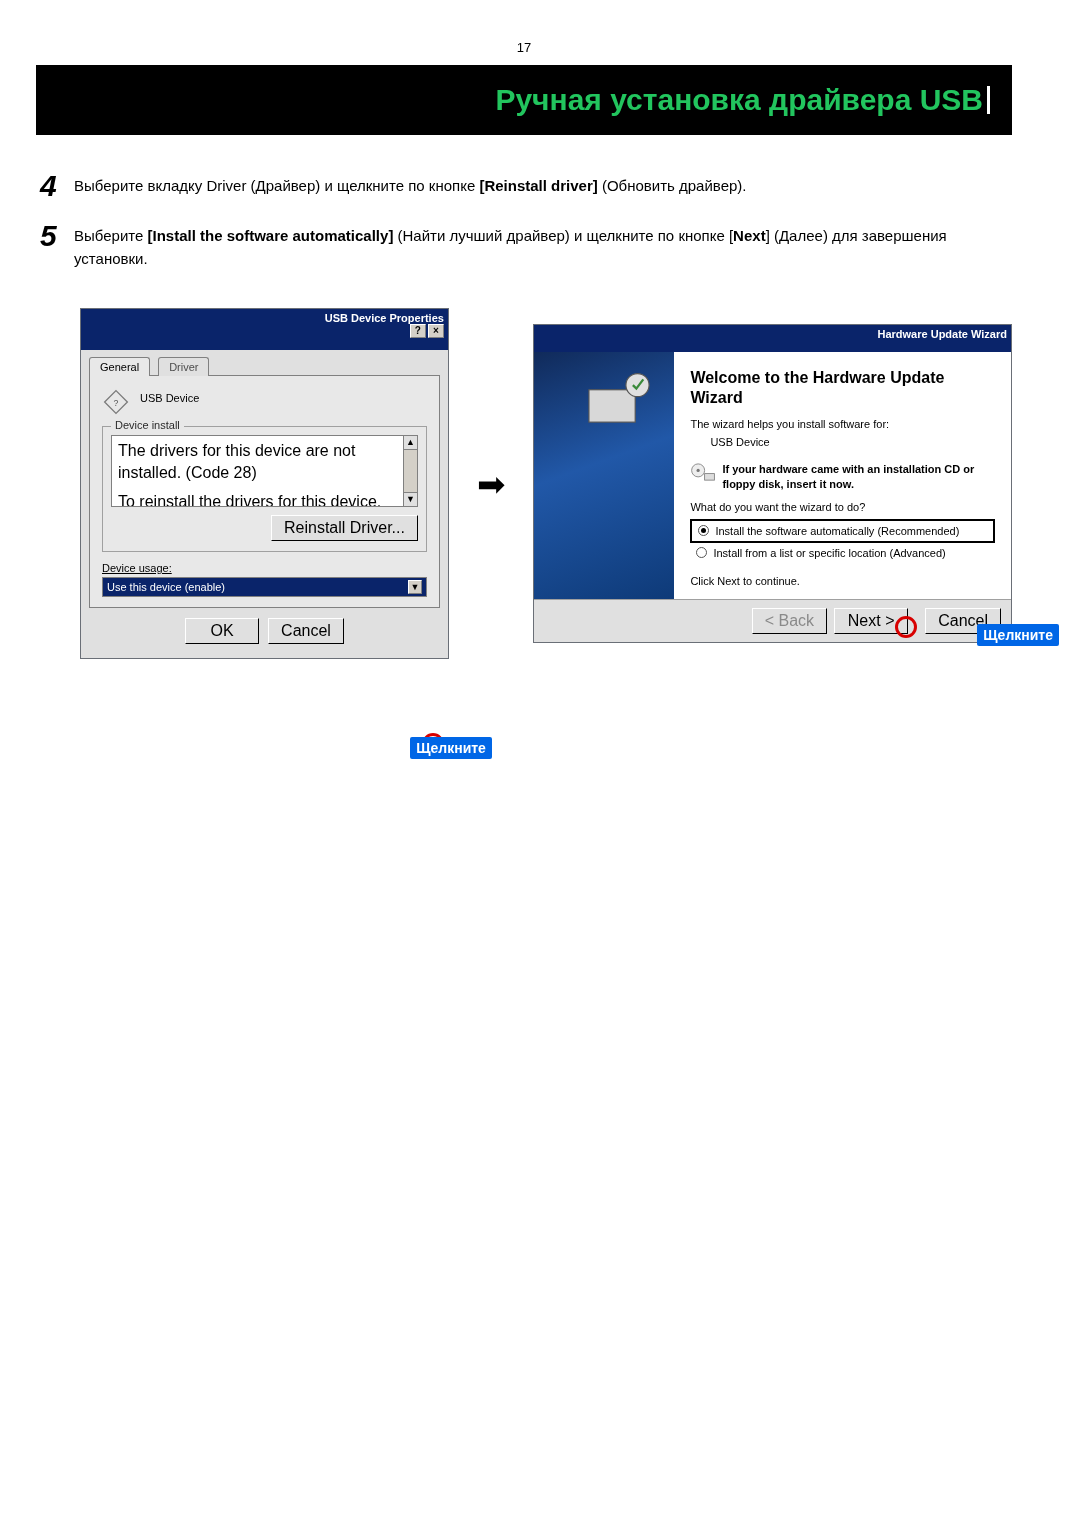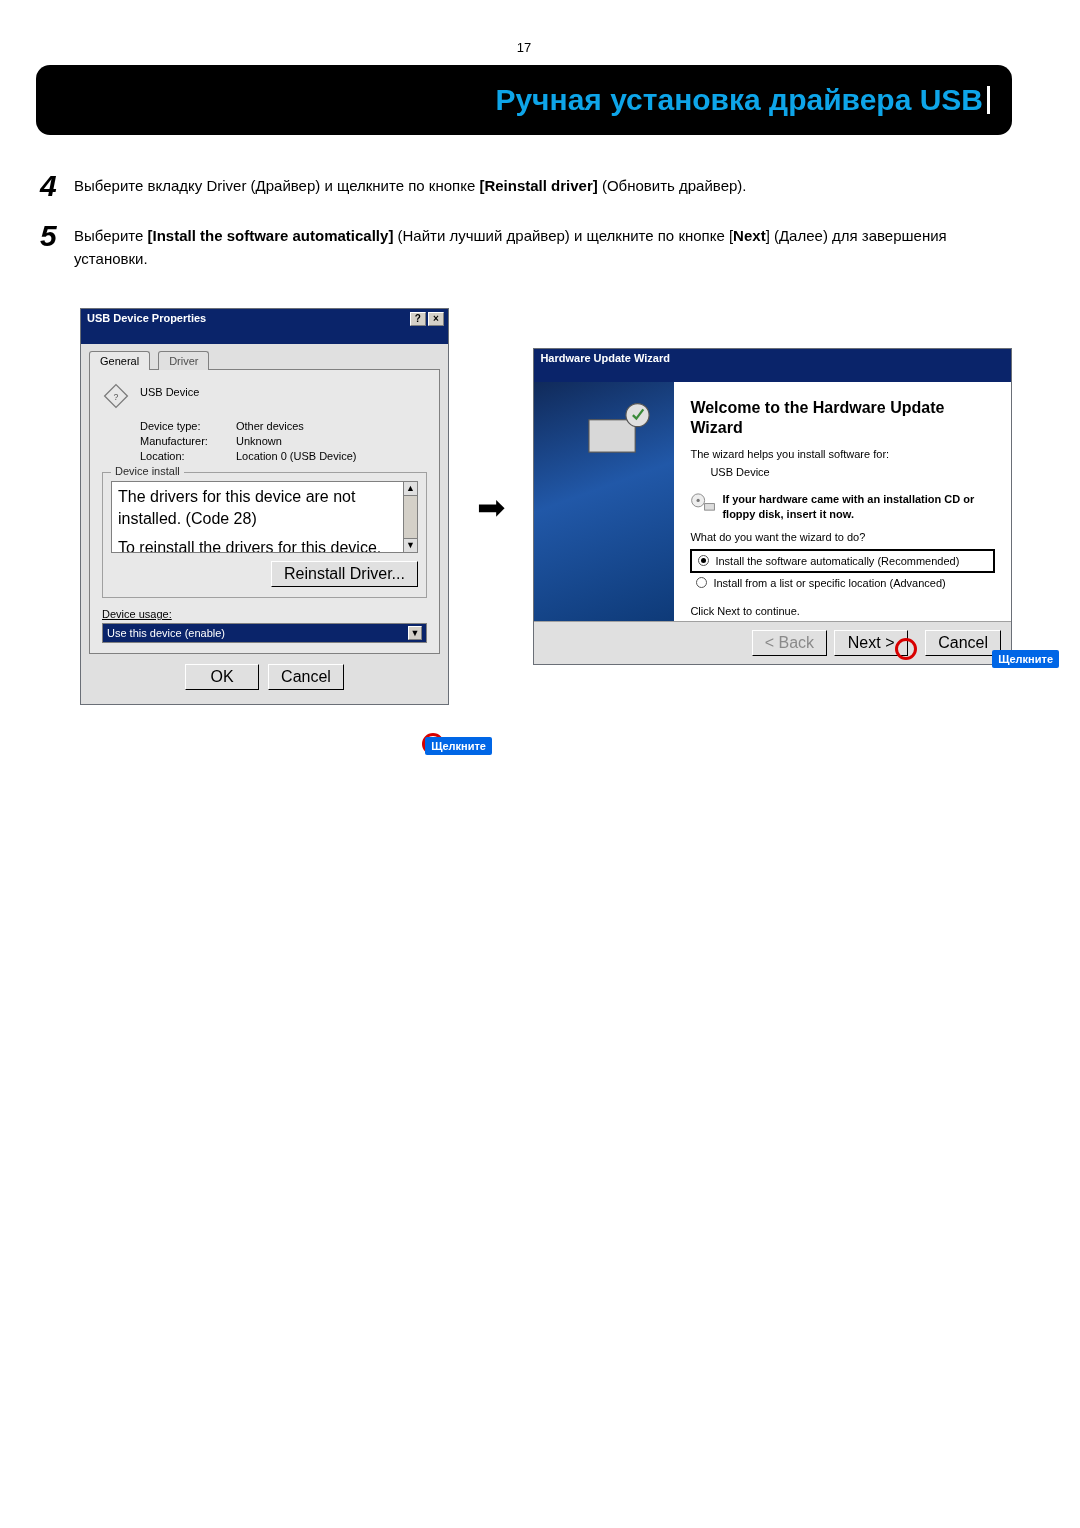--- a/index.html
+++ b/index.html
@@ -1,31 +1,31 @@
 <!DOCTYPE html>
 <html><head>
 <meta charset="utf-8">
 <style>
   * { box-sizing: border-box; margin: 0; padding: 0; }
   html, body { width: 1080px; height: 1528px; background: #ffffff; font-family: Arial, Helvetica, sans-serif; color: #000; }
   .page { width: 1048px; padding: 40px 36px; }
   .page-number { text-align: center; font-size: 13px; margin-bottom: 10px; }
-  .title-bar { background: #000000; color: #0ea5e9; font-size: 30px; font-weight: bold; text-align: right; padding: 18px 22px 18px 22px; margin-bottom: 36px; border-radius: 14px; }
+  .title-bar { background: #000000; color: #22c55e; font-size: 30px; font-weight: bold; text-align: right; padding: 18px 22px 18px 22px; margin-bottom: 36px; }
   .cursor { display: inline-block; width: 3px; height: 28px; background: #ffffff; vertical-align: -4px; margin-left: 4px; }
   .instructions { padding: 0 4px; }
   .instruction-row { display: flex; align-items: flex-start; margin-bottom: 20px; }
   .step-num { font-size: 30px; font-style: italic; font-weight: bold; width: 34px; flex: 0 0 34px; line-height: 1; }
   .step-text { font-size: 15px; line-height: 1.5; flex: 1; padding-top: 4px; }
   .figures { display: flex; align-items: center; gap: 28px; margin-top: 38px; padding-left: 44px; }
   .arrow-between { font-size: 34px; color: #000; }
 
   
   .dlg { border: 1px solid #6a6f77; background: #e0e0e0; font-size: 11px; color: #000; position: relative; }
   .dlg-left { width: 370px; }
-  .dlg-titlebar { background: #0a246a; color: #fff; display: flex; align-items: flex-start; justify-content: space-between; padding: 3px 4px 18px 6px; font-weight: bold; }
+  .dlg-titlebar { background: #0a246a; color: #fff; display: flex; align-items: flex-end; justify-content: space-between; padding: 3px 4px 12px 6px; font-weight: bold; flex-direction: column; }
   .dlg-titlebuttons { display: flex; gap: 2px; }
   .dlg-tb-btn { width: 16px; height: 14px; background: #d4d0c8; border: 1px solid #808080; border-top-color:#fff; border-left-color:#fff; font-size: 10px; line-height: 11px; text-align: center; font-weight: bold; color:#000; }
   .dlg-body { padding: 6px 8px 10px 8px; background: #e0e0e0; }
 
   .tabs { display: flex; position: relative; top: 1px; }
   .tab { padding: 3px 10px; border: 1px solid #808080; border-bottom: none; background: #e0e0e0; font-size: 11px; border-top-left-radius: 3px; border-top-right-radius: 3px; margin-right: 8px; position: relative; }
   .tab.active { background: #e8e8e8; z-index: 2; }
   .tab.inactive { color: #4d4d4d; }
   .tab-panel { border: 1px solid #808080; background: #e8e8e8; padding: 12px 12px 10px 12px; }
 
@@ -46,31 +46,31 @@
   .btn3d { display: inline-block; background: #e0e0e0; border: 1px solid #000; border-top-color:#fff; border-left-color:#fff; padding: 3px 12px; font-size: 16px; text-align: center; }
   .btn3d.wide { min-width: 100px; }
 
   .usage-row { margin-top: 10px; }
   .usage-select-wrap { position: relative; margin-top: 3px; }
   .usage-select { background: #0a246a; color: #fff; border: 1px solid #808080; padding: 2px 4px; font-size: 11px; display:flex; justify-content:space-between; align-items:center; }
   .dropdown-arrow { background:#d4d0c8; color:#000; width:14px; height:14px; text-align:center; font-size:9px; line-height:13px; border:1px solid #808080; border-top-color:#fff; border-left-color:#fff; }
   .dlg-footer { text-align: center; padding: 10px 0 4px 0; }
   .dlg-footer .btn3d { min-width: 74px; margin: 0 3px; }
 
-  .callout { position: absolute; background: #0066e6; color: #fff; font-size: 11px; font-weight: bold; padding: 3px 6px; border-radius: 2px; }
+  .callout { position: absolute; background: #0066e6; color: #fff; font-size: 14px; font-weight: bold; padding: 3px 6px; border-radius: 2px; }
   .callout.left-call { right: -44px; top: 428px; }
   .callout-circle { width: 22px; height: 22px; border: 3px solid #d80000; border-radius: 50%; position: absolute; }
   .callout-circle.left-circ { right: 4px; top: 424px; }
 
   
   .dlg-right { width: 480px; }
   .dlg-body-wiz { background: #ffffff; display: flex; padding: 0; }
   .wiz-side { width: 140px; background: linear-gradient(160deg,#102a5a 0%, #2158a8 45%, #0e3a78 100%); position: relative; }
   .wiz-side .graphic { position: absolute; top: 10px; left: 48px; width: 74px; height: 74px; }
-  .wiz-main { flex: 1; padding: 16px 16px 4px 16px; font-size: 11px; }
+  .wiz-main { flex: 1; padding: 16px 16px 12px 16px; font-size: 11px; }
   .wiz-h { font-weight: bold; font-size: 16px; line-height: 1.25; margin-bottom: 10px; }
   .wiz-indent { margin-left: 20px; margin-bottom: 4px; }
   .tip-row { display: flex; align-items: flex-start; gap: 6px; margin: 14px 0 10px 0; }
   .tip-icon { width: 26px; height: 20px; flex: 0 0 26px; }
   .tip-text { font-size: 11px; line-height: 1.3; }
   .radio-box { border: 2px solid #000; padding: 4px 6px; margin-bottom: 2px; display:flex; align-items:center; gap:6px; }
   .radio-item { display:flex; align-items:center; gap:6px; padding: 2px 6px; }
   .radio-dot { width: 11px; height: 11px; border: 1px solid #555; border-radius: 50%; display:inline-flex; align-items:center; justify-content:center; }
   .radio-dot .inner { width:5px; height:5px; background:#000; border-radius:50%; }
   .wiz-footer { background: #e0e0e0; padding: 8px 10px; text-align: right; border-top: 1px solid #a0a0a0; }
@@ -121,34 +121,20 @@
           <div class="tab active">General</div>
           <div class="tab inactive">Driver</div>
         </div>
         <div class="tab-panel">
           <div class="dev-header">
             <svg class="dev-icon" viewBox="0 0 32 32">
               <polygon points="16,3 29,16 16,29 3,16" fill="#e8e8e8" stroke="#7a7a7a" stroke-width="1.5"></polygon>
               <text x="16" y="20" text-anchor="middle" font-size="10" fill="#555">?</text>
             </svg>
             <div class="dev-name">USB Device</div>
-          </div>
-          <div class="dev-info">
-            <div class="dev-info-row">
-              <span class="lbl">Device type:</span>
-              <span>Other devices</span>
-            </div>
-            <div class="dev-info-row">
-              <span class="lbl">Manufacturer:</span>
-              <span>Unknown</span>
-            </div>
-            <div class="dev-info-row">
-              <span class="lbl">Location:</span>
-              <span>Location 0 (USB Device)</span>
-            </div>
           </div>
           <div class="group-box">
             <span class="legend">Device install</span>
             <div class="status-text-wrap">
               <div class="status-text">
                 <div>The drivers for this device are not installed. (Code 28)</div>
                 <div style="height:6px"></div>
                 <div>To reinstall the drivers for this device, click Reinstall Driver.</div>
               </div>
               <div class="scrollbar">

